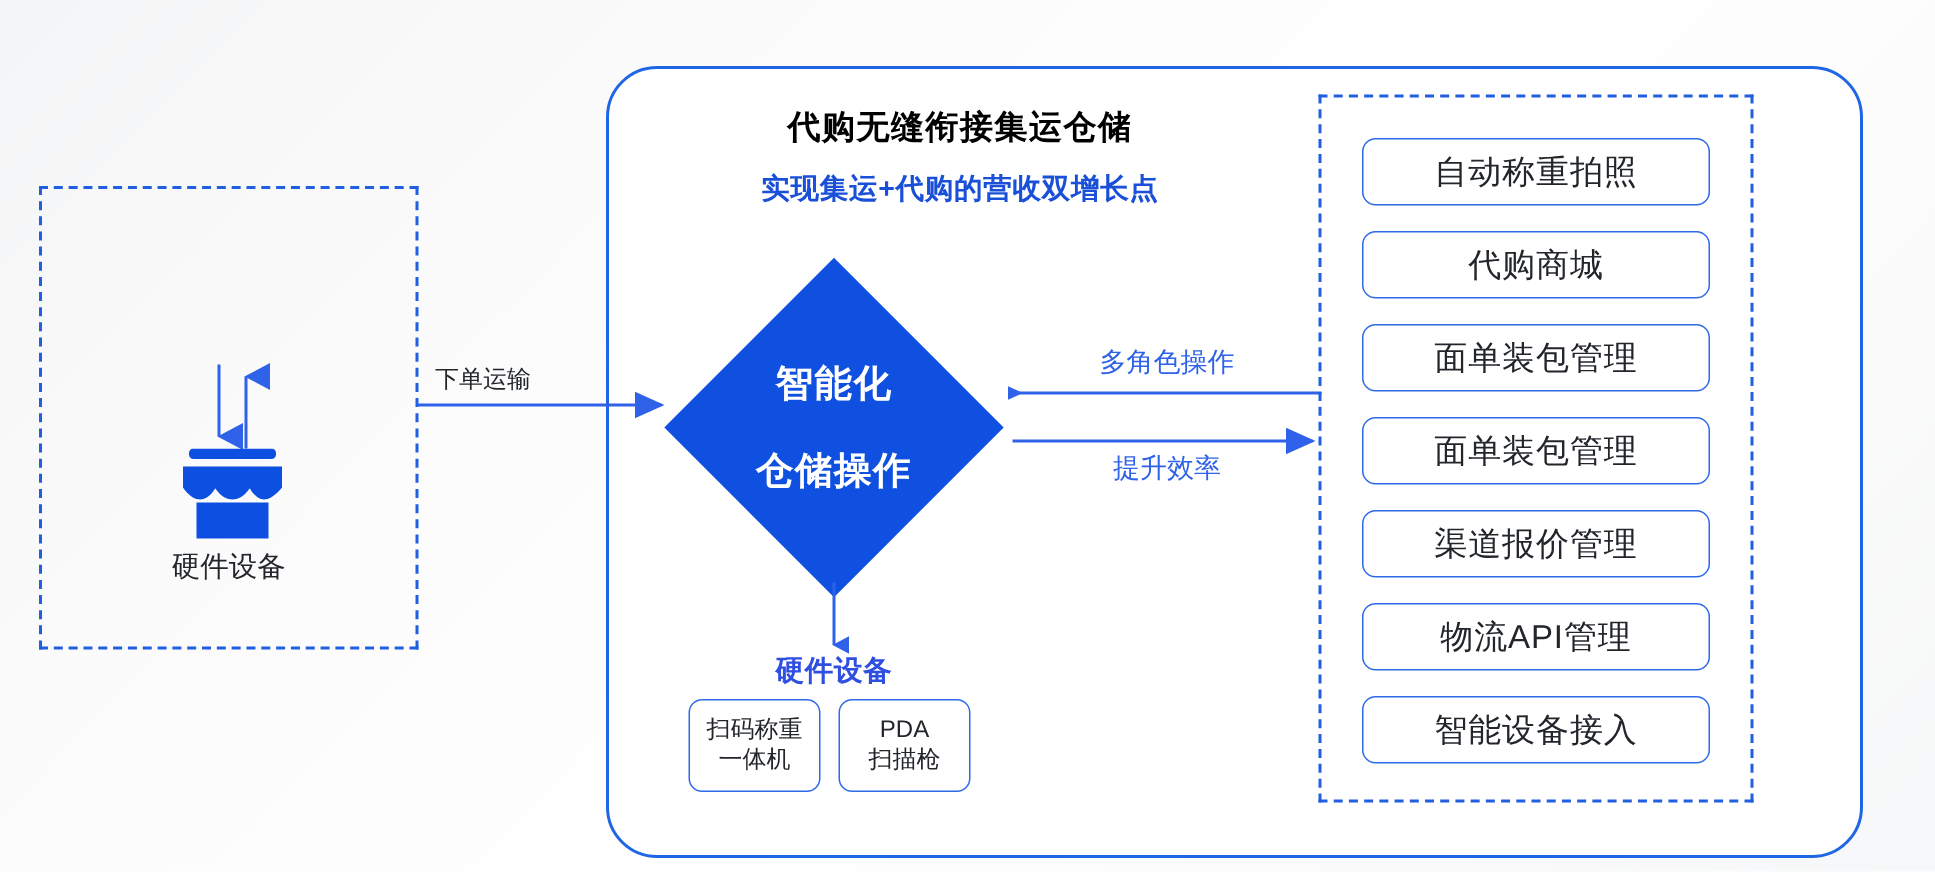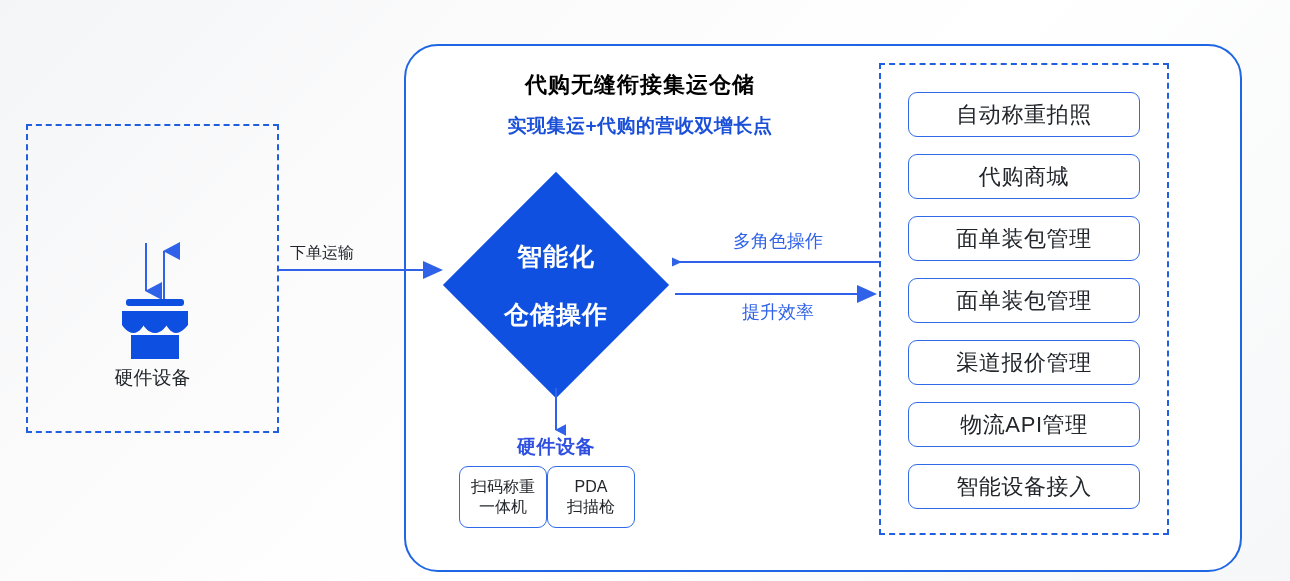--- a/index.html
+++ b/index.html
@@ -253,21 +253,21 @@
     font-size: 19px;
     font-weight: bold;
     color: #2f4fe0;
     letter-spacing: 0.5px;
   }
   .hw-boxes {
     position: absolute;
     left: 459px;
     top: 466px;
     display: flex;
-    gap: 0;
+    gap: 12px;
   }
   .hw-box {
     width: 88px;
     height: 62px;
     border: 1.6px solid #2f6ae8;
     border-radius: 9px;
     box-sizing: border-box;
     display: flex;
     flex-direction: column;
     align-items: center;

